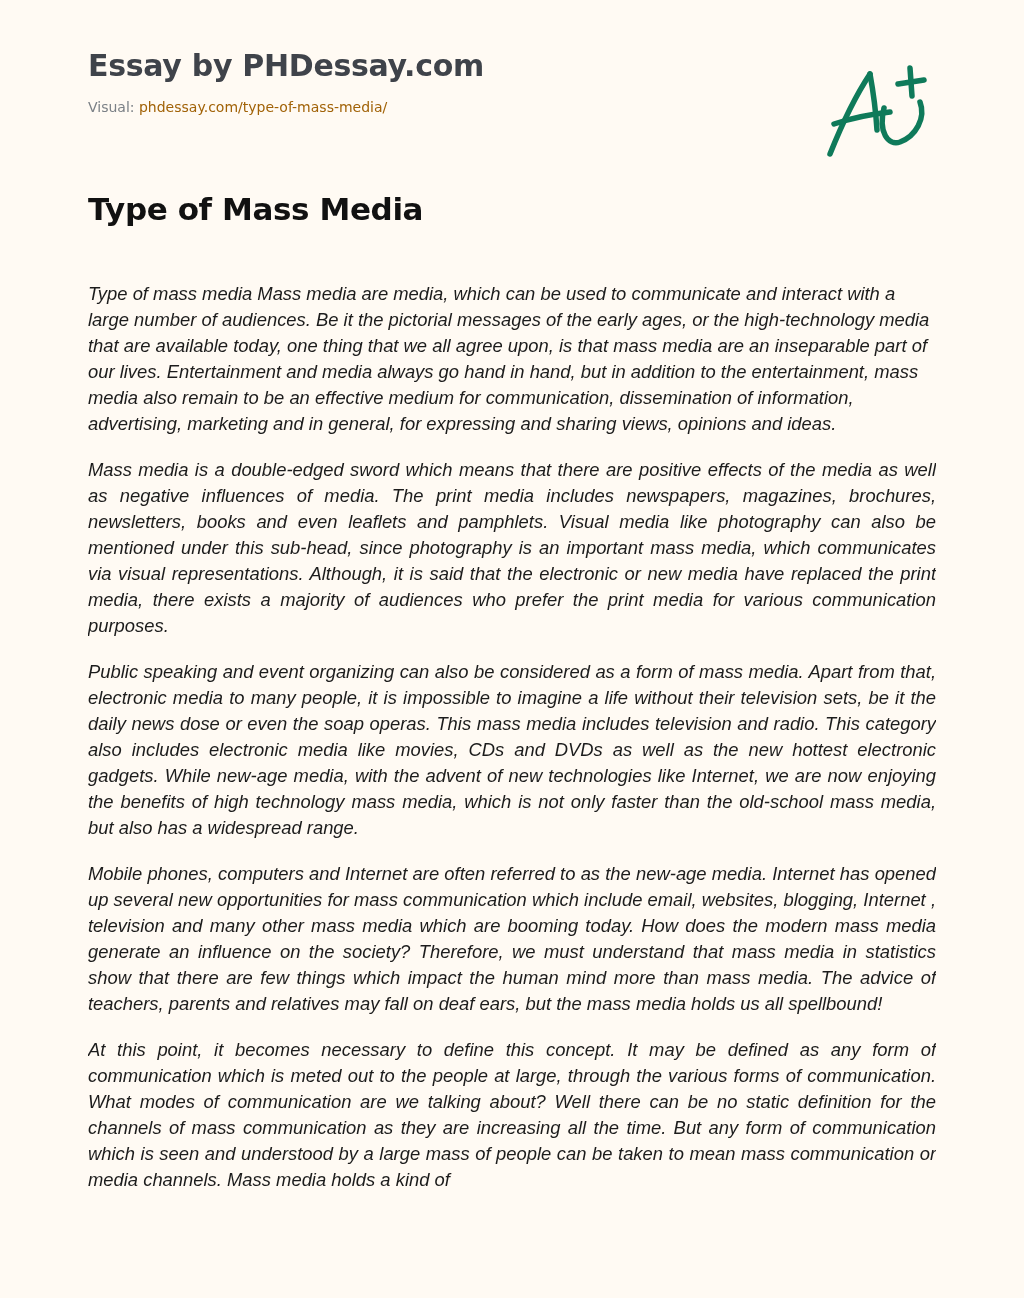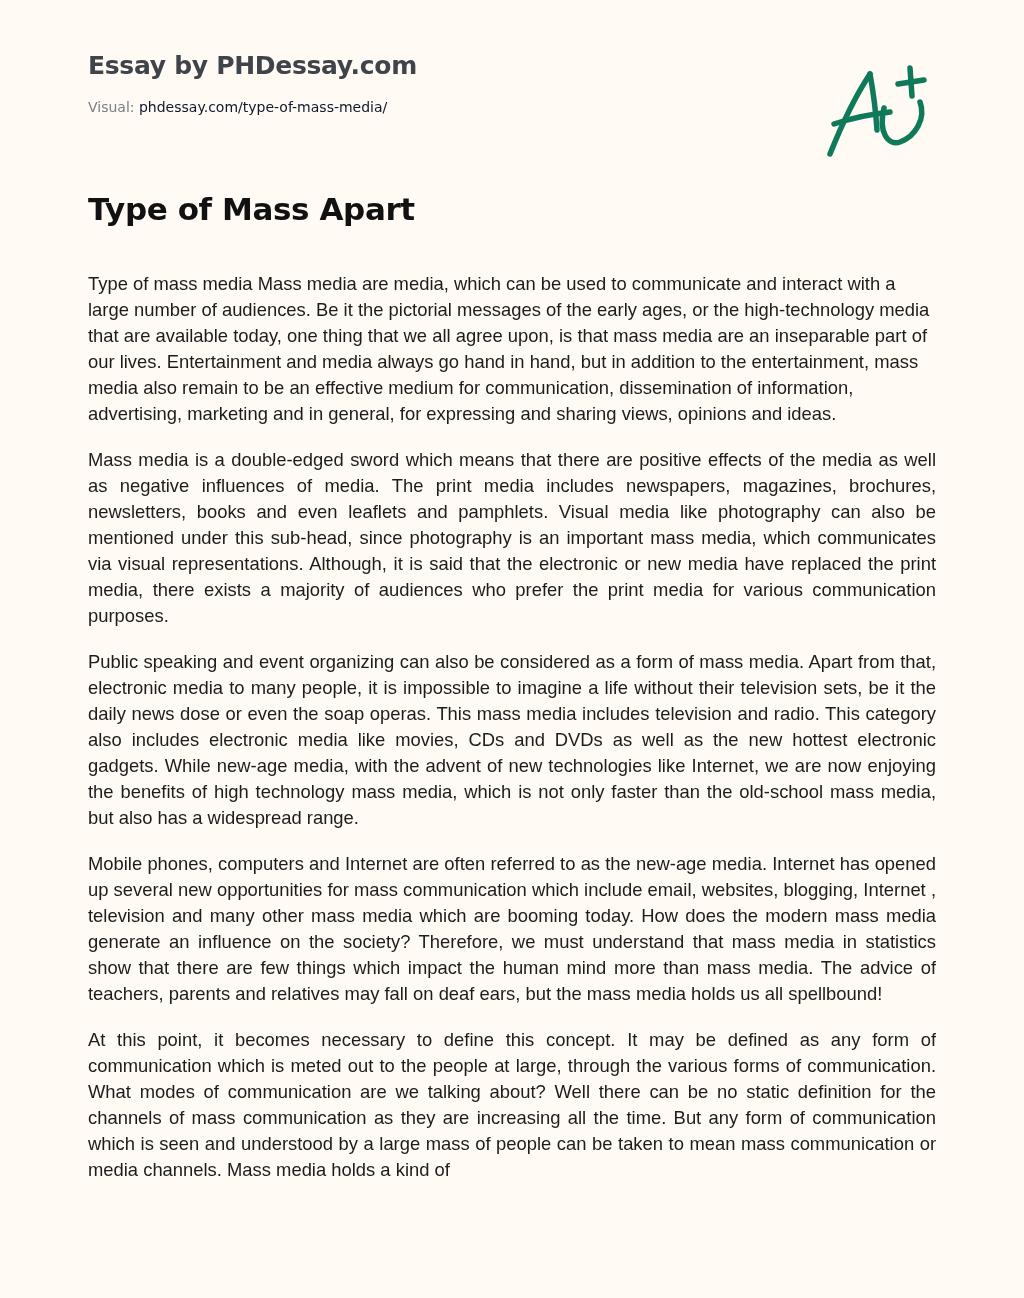--- a/index.html
+++ b/index.html
@@ -10,35 +10,35 @@
       overflow: hidden;
       position: relative;
       font-family: "DejaVu Sans", "Liberation Sans", sans-serif;
     }
     .site-header {
       position: absolute;
       left: 88px;
       top: 50px;
     }
     .site-title {
-      font-size: 25px;
+      font-size: 30px;
       font-weight: bold;
       color: #3f434a;
       letter-spacing: -0.3px;
       line-height: 32px;
       margin: 0;
     }
     .source-line {
       margin-top: 16px;
       font-size: 14px;
       color: #7b8086;
       line-height: 18px;
     }
     .source-link {
-      color: #0f172a;
+      color: #a16207;
       text-decoration: none;
       text-align: center;
     }
     .logo {
       position: absolute;
       left: 822px;
       top: 62px;
       width: 112px;
       height: 100px;
     }
@@ -49,24 +49,25 @@
       margin: 0;
       font-size: 31px;
       font-weight: bold;
       color: #111;
       letter-spacing: -0.4px;
       line-height: 42px;
     }
     .essay-body {
       position: absolute;
       left: 88px;
-      top: 271px;
+      top: 281px;
       width: 848px;
       height: 978px;
       overflow: hidden;
+      font-style: italic;
     }
     .essay-body p {
       margin: 0 0 20px 0;
       font-family: "Liberation Sans", sans-serif;
       font-size: 18.4px;
       line-height: 26px;
       color: #1c1c1c;
       text-align: justify;
     }
     .essay-body p.first { text-align: left; }
@@ -92,21 +93,21 @@
     <path d="M12 62 C 30 56, 50 52, 68 50"></path>
 
     <path d="M88 6 L 90 34"></path>
 
     <path d="M76 22 L 102 18"></path>
 
     <path d="M62 46 C 56 70, 66 84, 78 80 C 94 74, 104 56, 98 40"></path>
   </svg>
 </div>
 
-<h1 class="essay-title">Type of Mass Apart</h1>
+<h1 class="essay-title">Type of Mass Media</h1>
 
 <main class="essay-body">
   <p class="first">Type of mass media Mass media are media, which can be used to communicate and interact with a large number of audiences. Be it the pictorial messages of the early ages, or the high-technology media that are available today, one thing that we all agree upon, is that mass media are an inseparable part of our lives. Entertainment and media always go hand in hand, but in addition to the entertainment, mass media also remain to be an effective medium for communication, dissemination of information, advertising, marketing and in general, for expressing and sharing views, opinions and ideas.</p>
   <p>Mass media is a double-edged sword which means that there are positive effects of the media as well as negative influences of media. The print media includes newspapers, magazines, brochures, newsletters, books and even leaflets and pamphlets. Visual media like photography can also be mentioned under this sub-head, since photography is an important mass media, which communicates via visual representations. Although, it is said that the electronic or new media have replaced the print media, there exists a majority of audiences who prefer the print media for various communication purposes.</p>
   <p>Public speaking and event organizing can also be considered as a form of mass media. Apart from that, electronic media to many people, it is impossible to imagine a life without their television sets, be it the daily news dose or even the soap operas. This mass media includes television and radio. This category also includes electronic media like movies, CDs and DVDs as well as the new hottest electronic gadgets. While new-age media, with the advent of new technologies like Internet, we are now enjoying the benefits of high technology mass media, which is not only faster than the old-school mass media, but also has a widespread range.</p>
   <p>Mobile phones, computers and Internet are often referred to as the new-age media. Internet has opened up several new opportunities for mass communication which include email, websites, blogging, Internet , television and many other mass media which are booming today. How does the modern mass media generate an influence on the society? Therefore, we must understand that mass media in statistics show that there are few things which impact the human mind more than mass media. The advice of teachers, parents and relatives may fall on deaf ears, but the mass media holds us all spellbound!</p>
   <p>At this point, it becomes necessary to define this concept. It may be defined as any form of communication which is meted out to the people at large, through the various forms of communication. What modes of communication are we talking about? Well there can be no static definition for the channels of mass communication as they are increasing all the time. But any form of communication which is seen and understood by a large mass of people can be taken to mean mass communication or media channels. Mass media holds a kind of</p>
 </main>
 
 </body></html>

